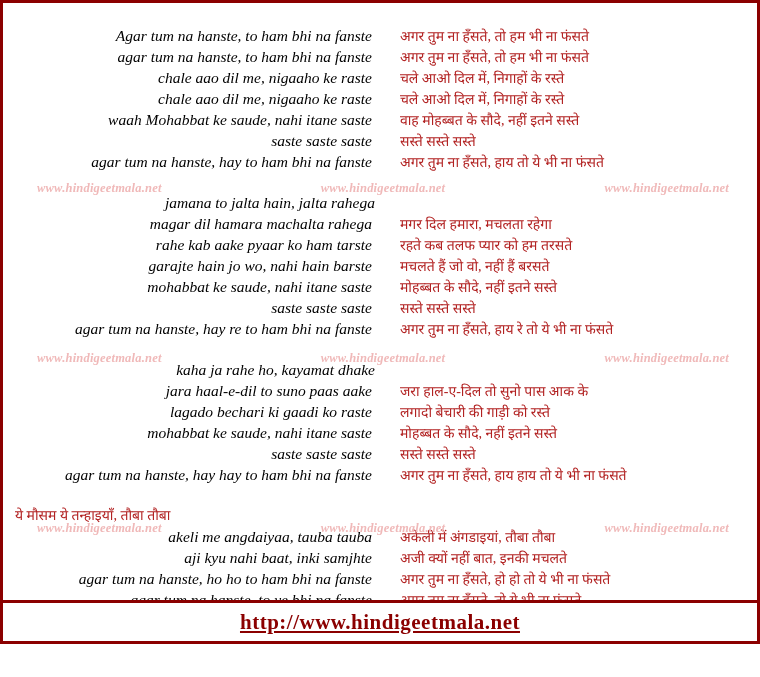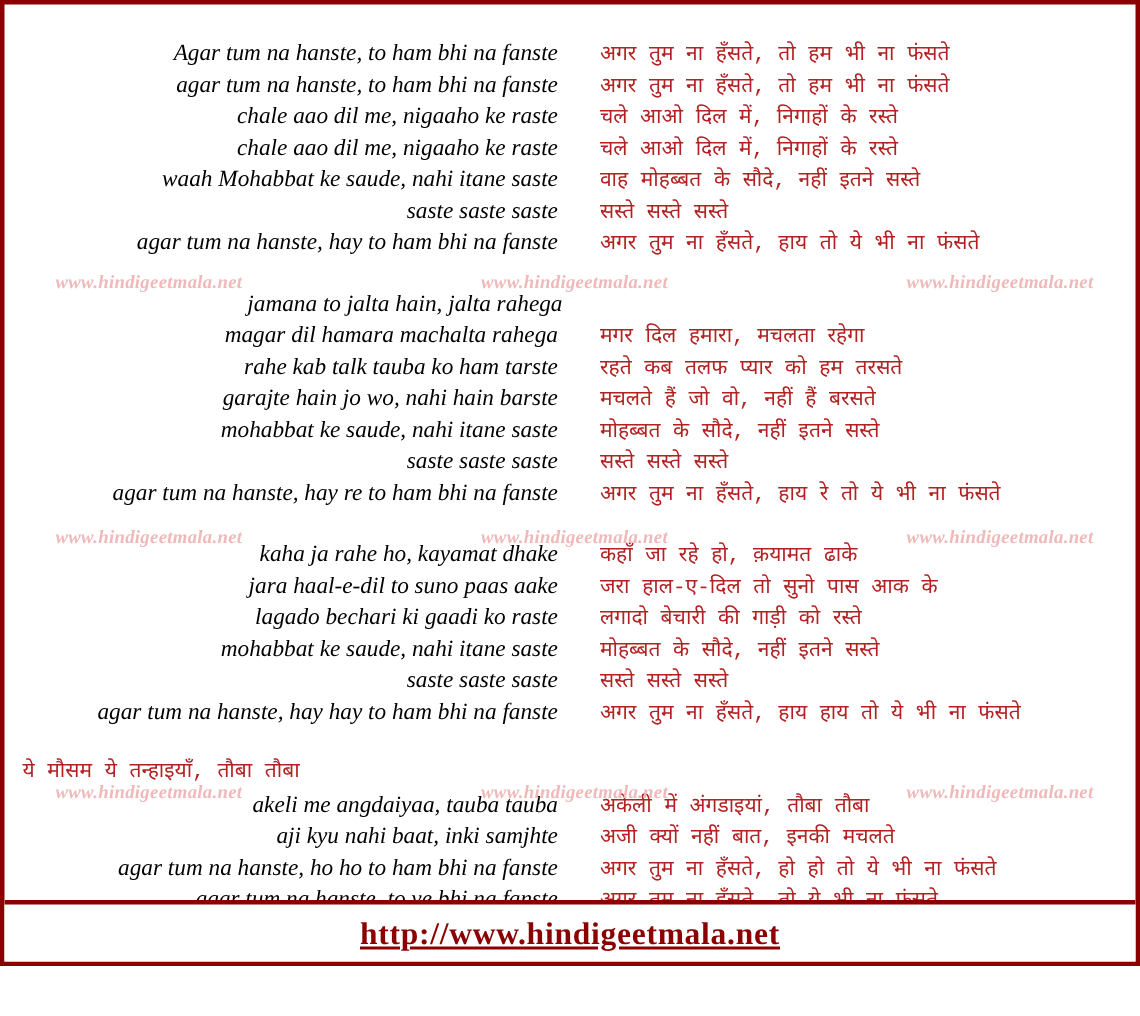--- a/index.html
+++ b/index.html
@@ -46,21 +46,21 @@
     font-style: italic;
     font-size: 15.5px;
     color: #000000;
     white-space: nowrap;
   }
   .deva {
     width: 372px;
     text-align: left;
     padding-left: 12px;
     box-sizing: border-box;
-    font-family: Liberation Mono, monospace;
+    font-family: Liberation Serif, serif;
     font-size: 14px;
     color: #b22222;
     white-space: nowrap;
   }
   .watermark-row {
     position: absolute;
     left: 0;
     width: 760px;
     display: flex;
     justify-content: space-between;
@@ -139,21 +139,21 @@
 
     <div class="stanza">
       <div class="line">
         <span class="roman">jamana to jalta hain, jalta rahega</span>
       </div>
       <div class="line">
         <span class="roman">magar dil hamara machalta rahega</span>
         <span class="deva">मगर दिल हमारा, मचलता रहेगा</span>
       </div>
       <div class="line">
-        <span class="roman">rahe kab talk tauba ko ham tarste</span>
+        <span class="roman">rahe kab aake pyaar ko ham tarste</span>
         <span class="deva">रहते कब तलफ प्यार को हम तरसते</span>
       </div>
       <div class="line">
         <span class="roman">garajte hain jo wo, nahi hain barste</span>
         <span class="deva">मचलते हैं जो वो, नहीं हैं बरसते</span>
       </div>
       <div class="line">
         <span class="roman">mohabbat ke saude, nahi itane saste</span>
         <span class="deva">मोहब्बत के सौदे, नहीं इतने सस्ते</span>
       </div>
@@ -163,21 +163,20 @@
       </div>
       <div class="line">
         <span class="roman">agar tum na hanste, hay re to ham bhi na fanste</span>
         <span class="deva">अगर तुम ना हँसते, हाय रे तो ये भी ना फंसते</span>
       </div>
     </div>
 
     <div class="stanza">
       <div class="line">
         <span class="roman">kaha ja rahe ho, kayamat dhake</span>
-        <span class="deva">कहाँ जा रहे हो, क़यामत ढाके</span>
       </div>
       <div class="line">
         <span class="roman">jara haal-e-dil to suno paas aake</span>
         <span class="deva">जरा हाल-ए-दिल तो सुनो पास आक के</span>
       </div>
       <div class="line">
         <span class="roman">lagado bechari ki gaadi ko raste</span>
         <span class="deva">लगादो बेचारी की गाड़ी को रस्ते</span>
       </div>
       <div class="line">

